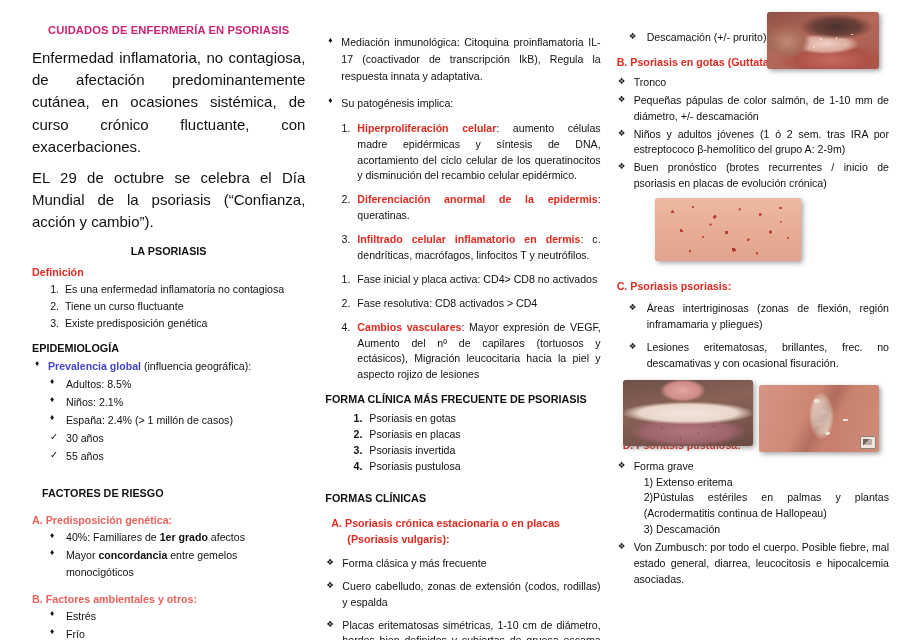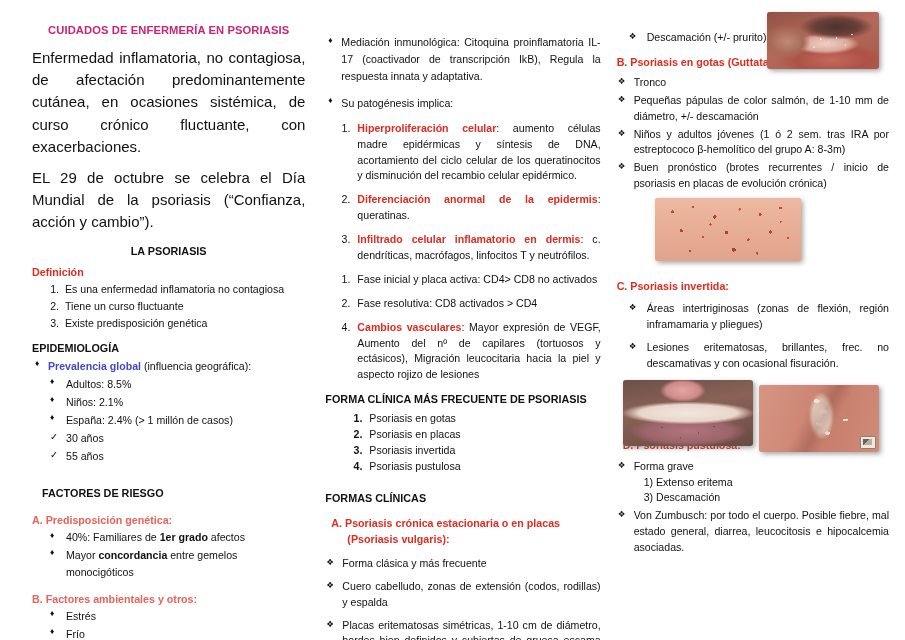--- a/index.html
+++ b/index.html
@@ -391,48 +391,49 @@
     </div>
 
     <ul class="diamond wide snug" style="margin-top:22px;">
       <li>Descamación (+/- prurito)</li>
     </ul>
 
     <div class="red-head" style="margin-top:10px;">B. Psoriasis en gotas (Guttata):</div>
     <ul class="diamond snug" style="margin-top:7px;">
       <li>Tronco</li>
       <li>Pequeñas pápulas de color salmón, de 1-10 mm de diámetro, +/- descamación</li>
-      <li>Niños y adultos jóvenes (1 ó 2 sem. tras IRA por estreptococo β-hemolítico del grupo A: 8-3m)</li>
+      <li>Niños y adultos jóvenes (1 ó 2 sem. tras IRA por estreptococo β-hemolítico del grupo A: 2-9m)</li>
       <li>Buen pronóstico (brotes recurrentes / inicio de psoriasis en placas de evolución crónica)</li>
     </ul>
 
     <div class="photo" id="photo-guttate">
       <div class="sk"></div>
     </div>
 
-    <div class="red-head" style="margin-top:88px;">C. Psoriasis invertida:</div>
+    <div class="red-head" style="margin-top:88px;">C. Psoriasis psoriasis:</div>
     <ul class="diamond wide" style="margin-top:9px;">
       <li>Áreas intertriginosas (zonas de flexión, región inframamaria y pliegues)</li>
       <li>Lesiones eritematosas, brillantes, frec. no descamativas y con ocasional fisuración.</li>
     </ul>
 
     <div class="photo" id="photo-infra">
       <div class="sk"></div>
     </div>
     <div class="photo" id="photo-fold">
       <div class="sk"></div>
       <div class="photo-badge"></div>
     </div>
 
     <div class="red-head" style="margin-top:67px;margin-left:6px;">D. Psoriasis pustulosa:</div>
     <ul class="diamond snug" style="margin-top:8px;">
       <li>
         <span>Forma grave</span>
         <div class="sub-lines">
           <div>1) Extenso eritema</div>
+          <div class="just">2)Pústulas estériles en palmas y plantas (Acrodermatitis continua de Hallopeau)</div>
           <div>3)  Descamación</div>
         </div>
       </li>
       <li>Von Zumbusch: por todo el cuerpo. Posible fiebre, mal estado general, diarrea, leucocitosis e hipocalcemia asociadas.</li>
     </ul>
   </div>
 
 </div>
 
 </body></html>

